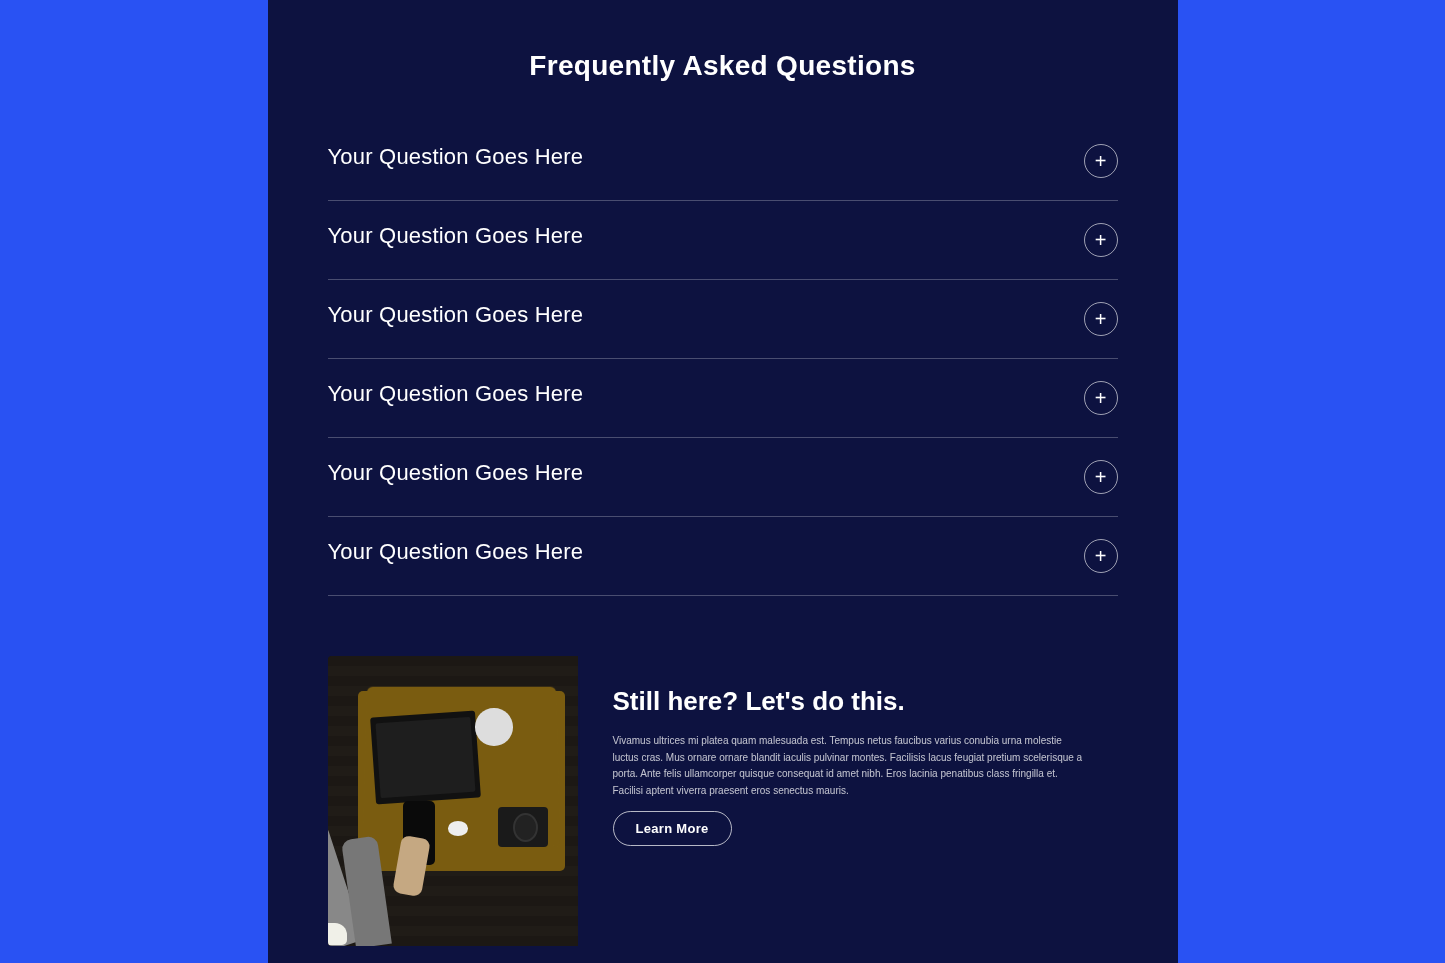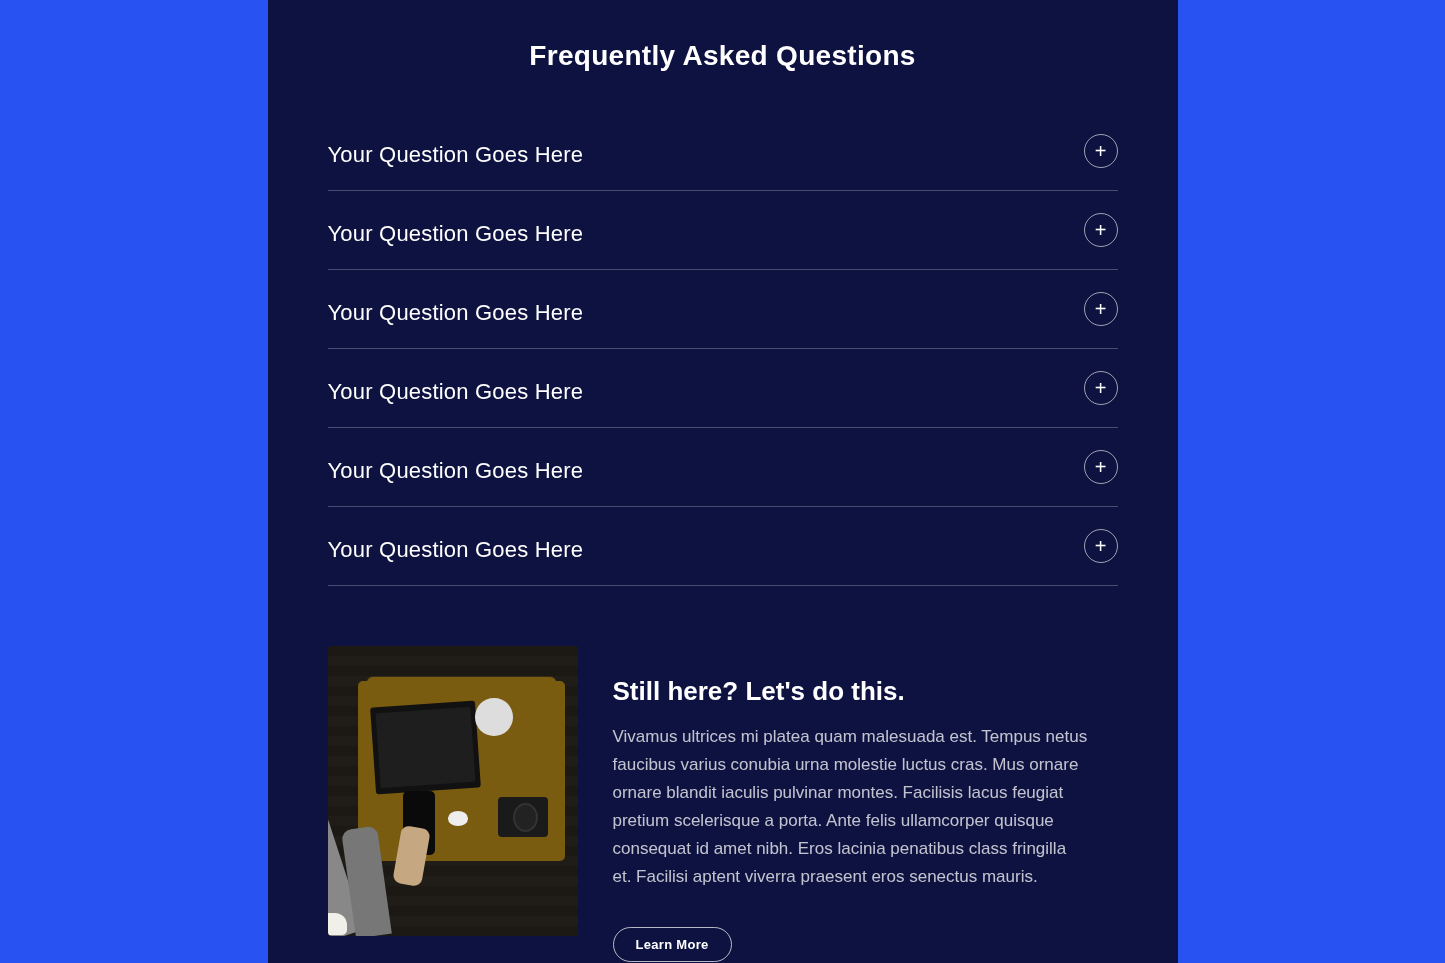--- a/index.html
+++ b/index.html
@@ -25,32 +25,33 @@
       padding: 40px 60px 60px 60px;
     }
 
     .faq-title {
       text-align: center;
       color: #ffffff;
       font-size: 28px;
       font-weight: 600;
       margin-bottom: 40px;
       letter-spacing: 0.3px;
+      margin-top: 10px;
     }
 
     .faq-list {
       width: 100%;
       margin-bottom: 60px;
     }
 
     .faq-item {
       border-bottom: 1px solid rgba(255,255,255,0.25);
       padding: 22px 0;
       display: flex;
-      align-items: flex-end;
+      align-items: flex-start;
       justify-content: space-between;
       cursor: pointer;
     }
 
     .faq-item:first-child {
       border-top: none;
     }
 
     .faq-question {
       color: #ffffff;
@@ -132,23 +133,23 @@
     .cta-heading {
       color: #ffffff;
       font-size: 26px;
       font-weight: 700;
       margin-bottom: 16px;
       line-height: 1.2;
     }
 
     .cta-body {
       color: rgba(255,255,255,0.75);
-      font-size: 17px;
+      font-size: 10px;
       line-height: 1.65;
-      margin-bottom: 36px;
+      margin-bottom: 12px;
     }
 
     .learn-more-btn {
       display: inline-block;
       border: 1.5px solid rgba(255,255,255,0.7);
       color: #ffffff;
       background: transparent;
       padding: 9px 22px;
       border-radius: 20px;
       font-size: 13px;

